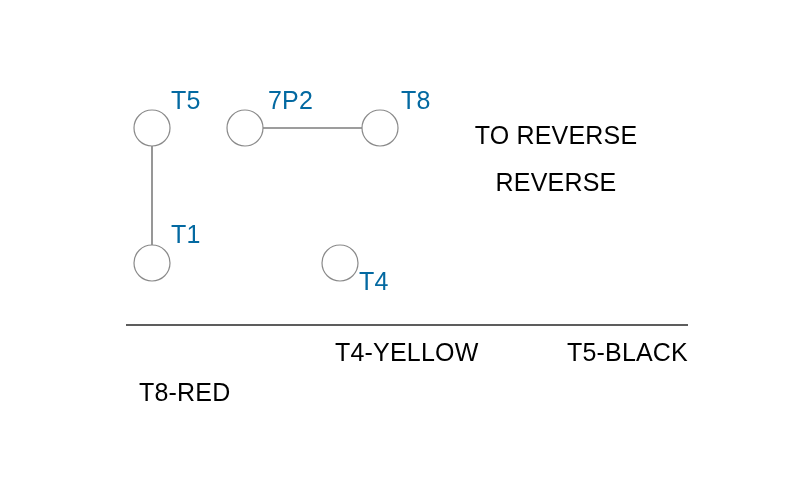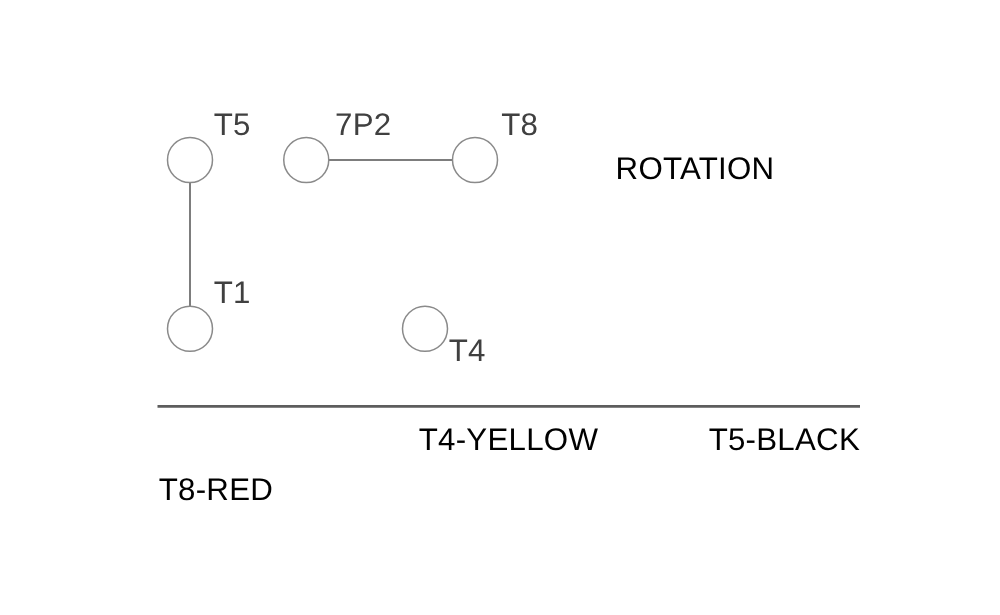--- a/index.html
+++ b/index.html
@@ -39,21 +39,21 @@
   .divider-rule {
     stroke: #5d5d5d;
     stroke-width: 2.2;
   }
   .terminal-label {
     position: absolute;
     font-size: 25px;
     line-height: 1;
     letter-spacing: 0.2px;
     white-space: nowrap;
-    color: #404040;
+    color: #0369a1;
   }
   #instruction-block {
     position: absolute;
     left: 430px;
     top: 112px;
     width: 252px;
     text-align: center;
   }
   .instruction-line {
     font-size: 25px;
@@ -91,20 +91,21 @@
     <line class="divider-rule" x1="126" y1="325" x2="688" y2="325"></line>
   </svg>
 
   <div class="terminal-label" style="left:171px; top:88px;">T5</div>
   <div class="terminal-label" style="left:171px; top:222px;">T1</div>
   <div class="terminal-label" style="left:268px; top:88px;">7P2</div>
   <div class="terminal-label" style="left:401px; top:88px;">T8</div>
   <div class="terminal-label" style="left:359px; top:222px;margin-top:47px;">T4</div>
 
   <div id="instruction-block">
-    <div class="instruction-line">ROTATION</div>
+    <div class="instruction-line">TO REVERSE</div>
+    <div class="instruction-line">REVERSE</div>
   </div>
 
-  <div class="legend-entry" style="left:127px; top:380px;">T8-RED</div>
+  <div class="legend-entry" style="left:139px; top:380px;">T8-RED</div>
   <div class="legend-entry" style="left:335px; top:340px;">T4-YELLOW</div>
   <div class="legend-entry legend-col-right" style="left:488px; top:340px; width:200px;">T5-BLACK</div>
 
 </div>
 
 </body></html>

